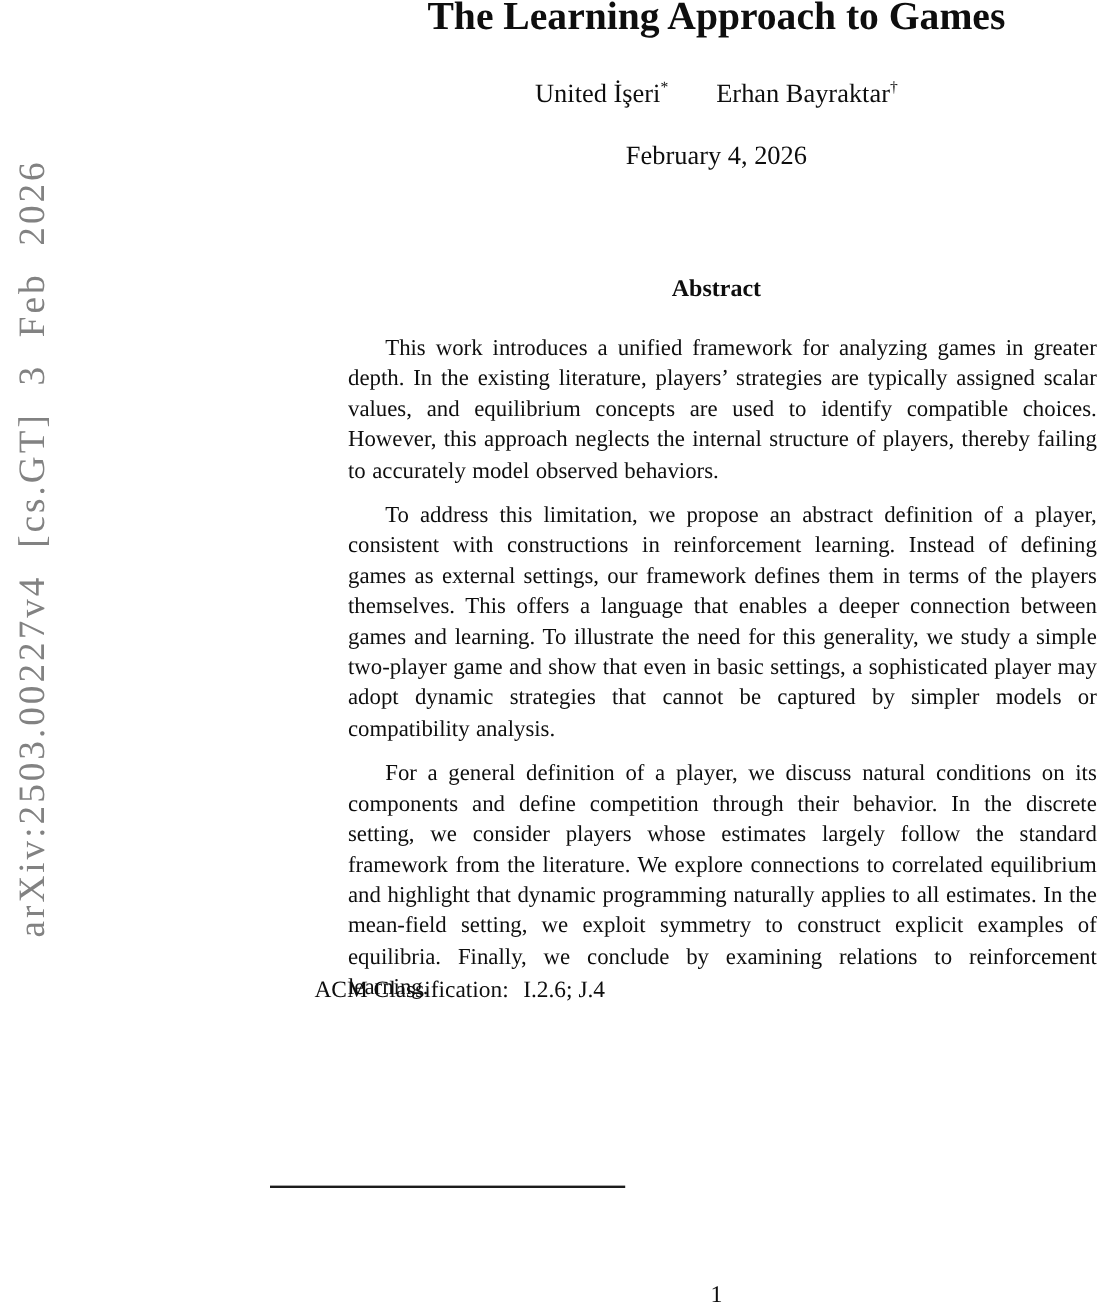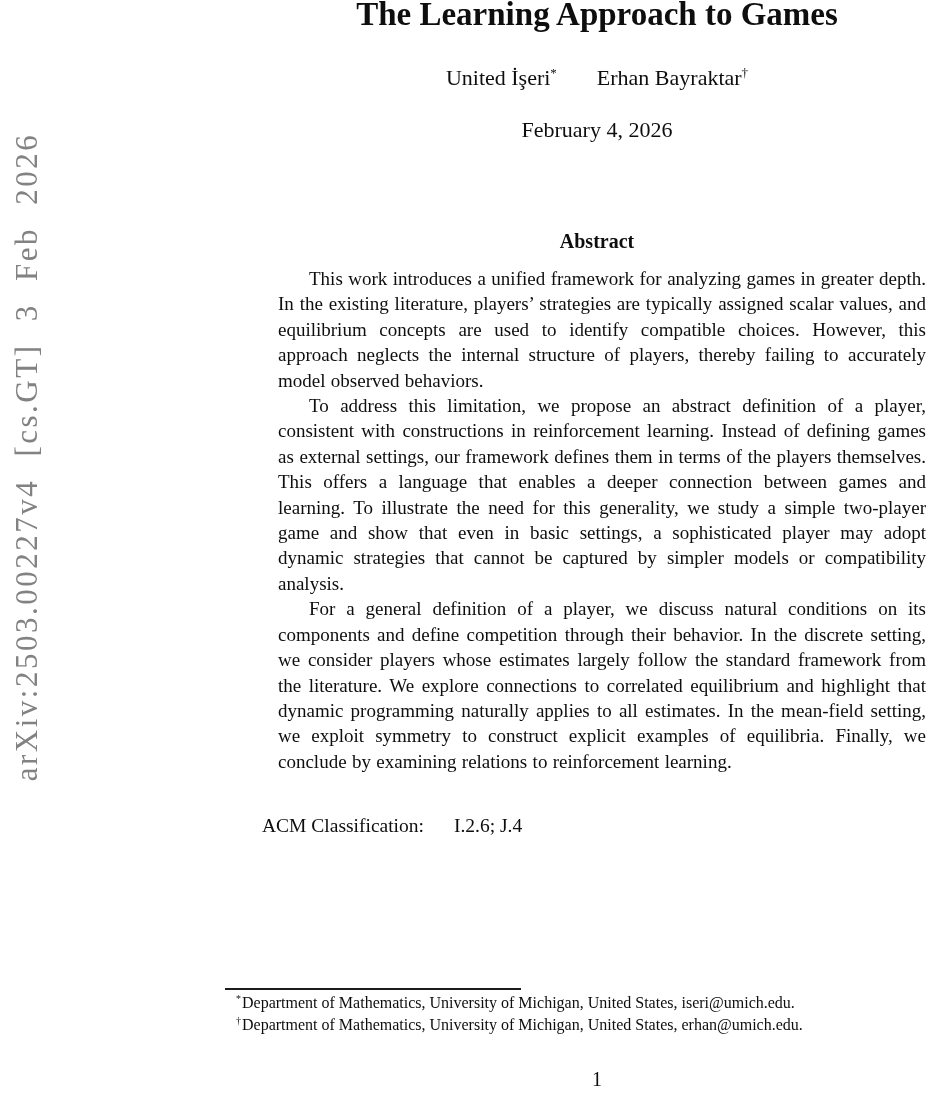--- a/index.html
+++ b/index.html
@@ -42,29 +42,29 @@
   .abstract-heading { top: 229px; font-size: 20px; line-height: 24px; font-weight: bold; }
 
   .abstract-body {
     position: absolute;
     left: 278px; top: 266px; width: 648px;
     font-size: 19px; line-height: 25.4px;
     text-align: justify;
     word-spacing: 0.6px;
     hyphens: auto;
   }
-  .abstract-body p { text-indent: 31px; margin: 0; }
+  .abstract-body p { text-indent: 31px; margin: 12px; }
 
   .acm-line {
     position: absolute;
     left: 262px; top: 813px;
     font-size: 19.5px; line-height: 26px;
   }
   .acm-label { font-weight: normal; }
-  .acm-value { margin-left: 30px; }
+  .acm-value { margin-left: 12px; }
 
   .footnote-rule {
     position: absolute;
     left: 225px; top: 988px;
     width: 296px; height: 0;
     border-top: 2px solid #1c1c1c;
   }
 
   .footnotes {
     position: absolute;
@@ -97,20 +97,16 @@
     <p>To address this limitation, we propose an abstract definition of a player, consistent with constructions in reinforcement learning. Instead of defining games as external settings, our framework defines them in terms of the players themselves. This offers a language that enables a deeper connection between games and learning. To illustrate the need for this generality, we study a simple two-player game and show that even in basic settings, a sophisticated player may adopt dynamic strategies that cannot be captured by simpler models or compatibility analysis.</p>
     <p>For a general definition of a player, we discuss natural conditions on its components and define competition through their behavior. In the discrete setting, we consider players whose estimates largely follow the standard framework from the literature. We explore connections to correlated equilibrium and highlight that dynamic programming naturally applies to all estimates. In the mean-field setting, we exploit symmetry to construct explicit examples of equilibria. Finally, we conclude by examining relations to reinforcement learning.</p>
   </div>
 
   <div class="acm-line">
     <span class="acm-label">ACM Classification:</span><span class="acm-value">I.2.6; J.4</span>
   </div>
 
   <div class="footnote-rule"></div>
 
-  <div class="footnotes">
-    <div class="footnote"><sup>*</sup><span>Department of Mathematics, University of Michigan, United States, iseri@umich.edu.</span></div>
-    <div class="footnote"><sup>†</sup><span>Department of Mathematics, University of Michigan, United States, erhan@umich.edu.</span></div>
-  </div>
 
   <div class="col-center page-number">1</div>
 
 </div>
 
 </body></html>

